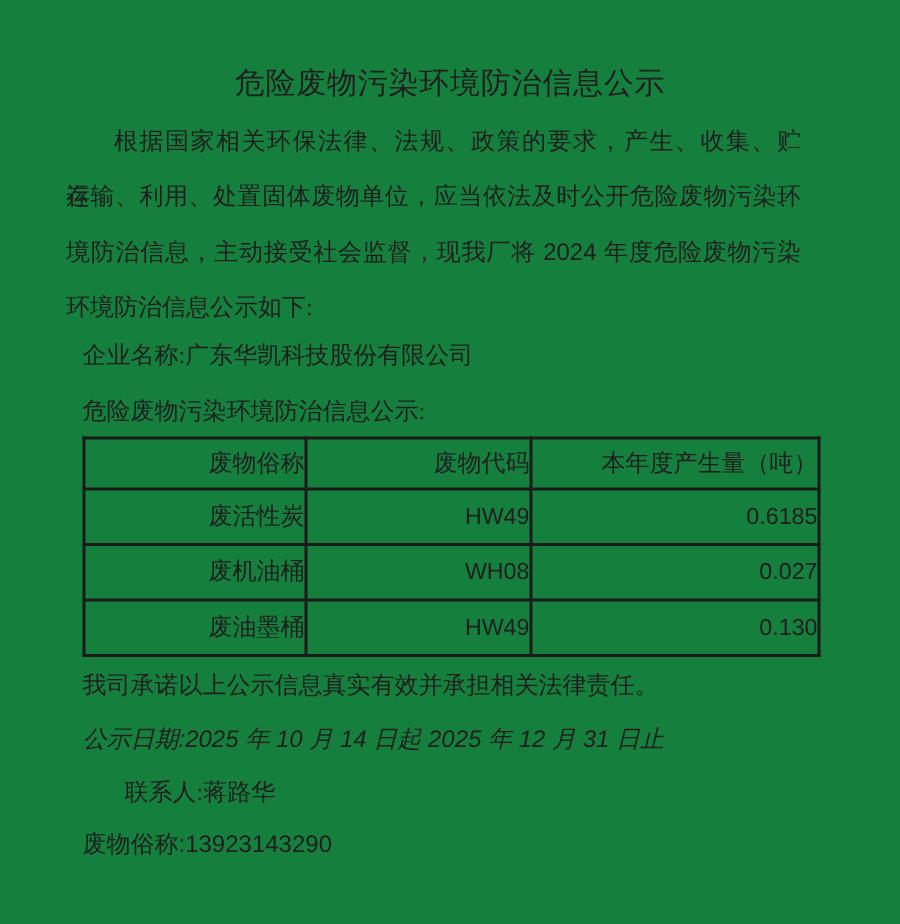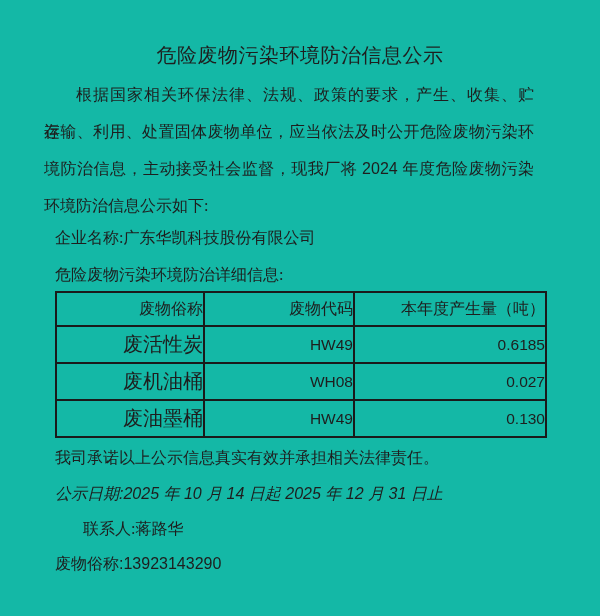--- a/index.html
+++ b/index.html
@@ -4,21 +4,21 @@
 <style>
   * { margin: 0; padding: 0; box-sizing: border-box; }
   html, body { background: #ffffff; }
   body {
     width: 600px; height: 616px;
     font-family: "Liberation Serif", "DejaVu Serif", serif;
   }
   .page {
     position: relative;
     width: 600px; height: 616px;
-    background: #14b8a6;
+    background: #15803d;
     color: #1e1e1e;
     overflow: hidden;
   }
   .abs { position: absolute; }
 
   .doc-title {
     top: 42px; left: 0; width: 600px;
     text-align: center;
     font-size: 20px;
     font-weight: 400;
@@ -70,21 +70,21 @@
     vertical-align: middle;
     font-weight: 400;
     overflow: hidden;
   }
   .waste-table th {
     height: 34px;
     font-size: 16px;
   }
   .waste-table td {
     height: 37px;
-    font-size: 20px;
+    font-size: 16px;
   }
   .waste-table td.num {
     font-family: "Liberation Sans", "DejaVu Sans", sans-serif;
     font-size: 15.5px;
   }
   .col-1 { width: 148px; }
   .col-2 { width: 150px; }
   .col-3 { width: 192px; }
 </style>
 </head>
@@ -96,21 +96,21 @@
 
   <div class="abs intro">
     <div class="line indent fill">根据国家相关环保法律、法规、政策的要求，产生、收集、贮存、</div>
     <div class="line fill">运输、利用、处置固体废物单位，应当依法及时公开危险废物污染环</div>
     <div class="line fill ascii-sans">境防治信息，主动接受社会监督，现我厂将 2024 年度危险废物污染</div>
     <div class="line">环境防治信息公示如下:</div>
   </div>
 
   <div class="abs body-line company-line">企业名称:广东华凯科技股份有限公司</div>
 
-  <div class="abs body-line detail-heading">危险废物污染环境防治详细信息:</div>
+  <div class="abs body-line detail-heading">危险废物污染环境防治信息公示:</div>
 
   <table class="waste-table">
     <colgroup>
       <col class="col-1">
         <col class="col-2">
         <col class="col-3">
     </colgroup>
     <thead>
       <tr>
         <th>废物俗称</th>

